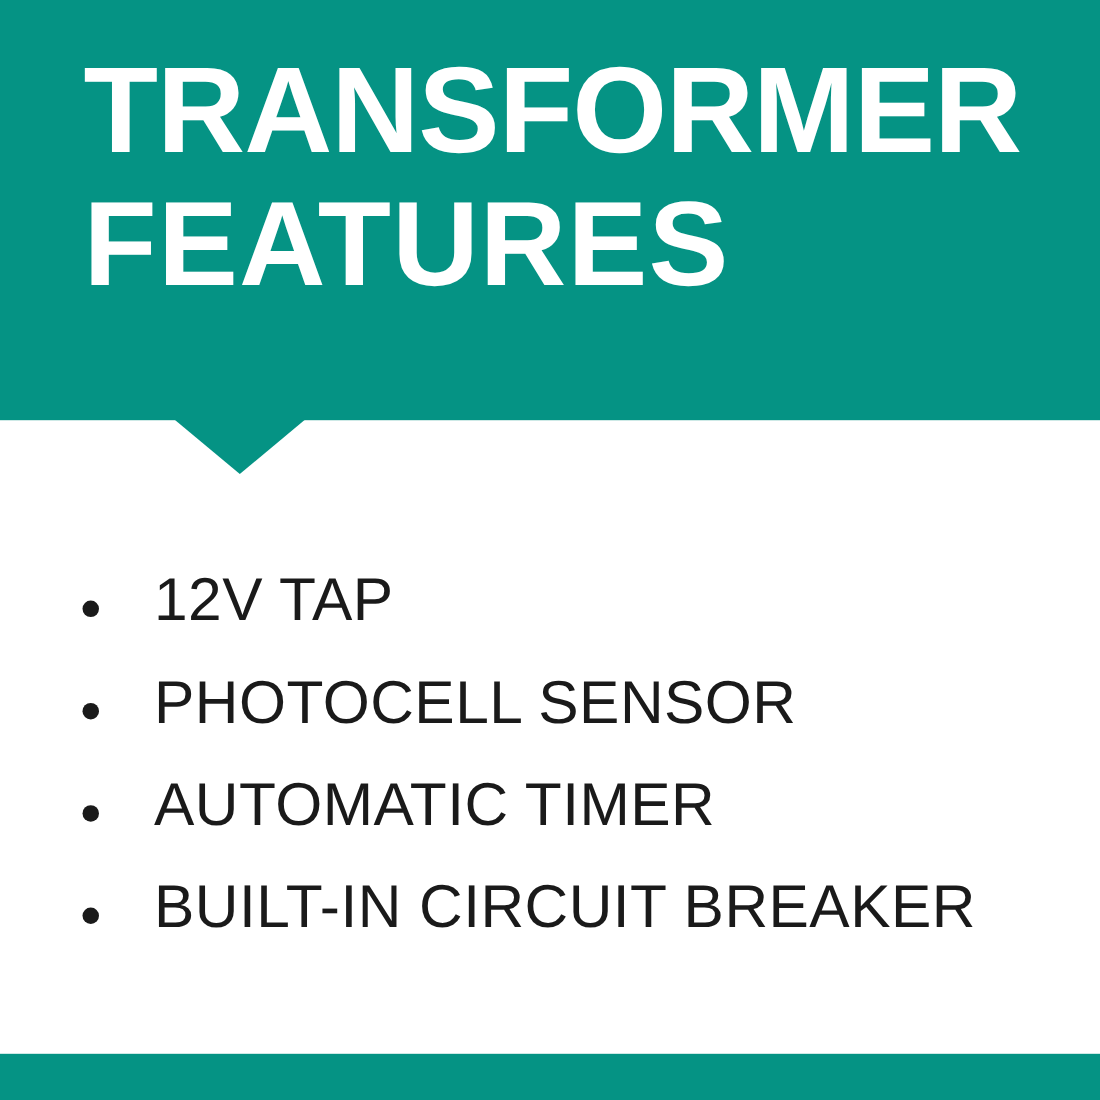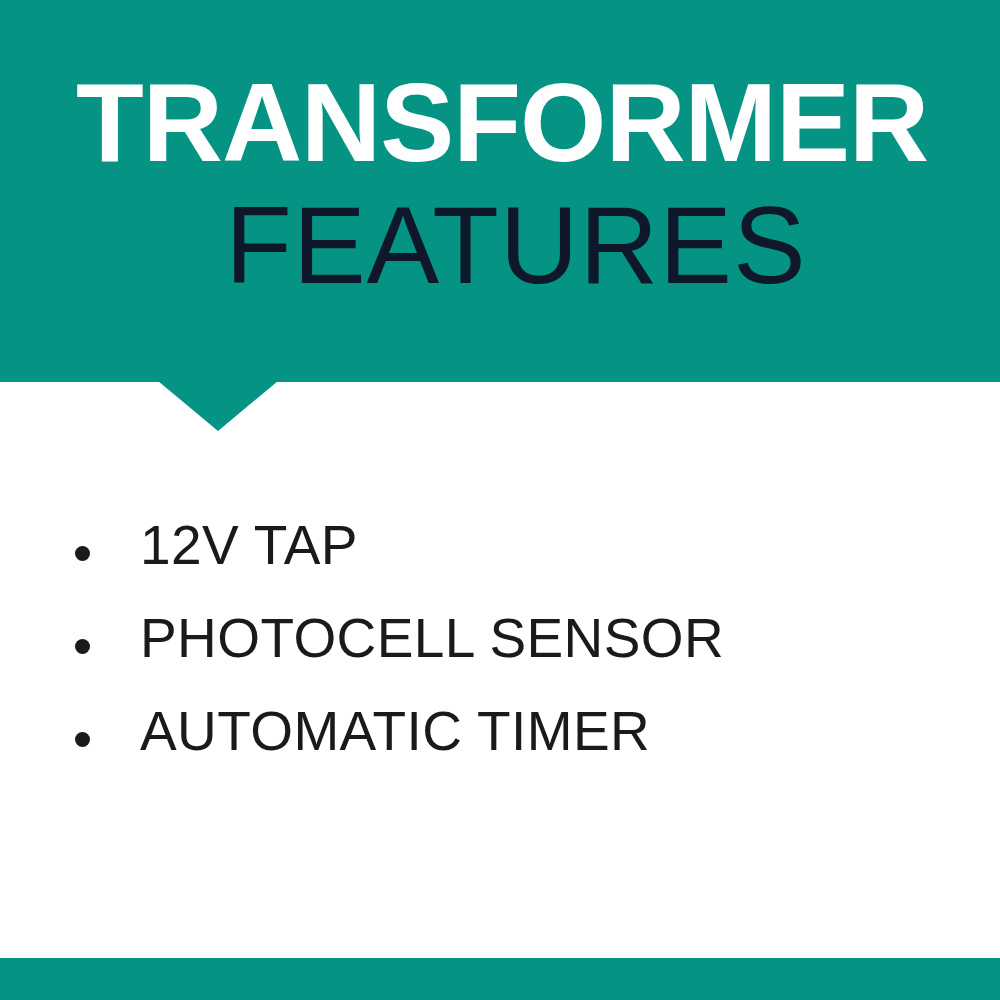--- a/index.html
+++ b/index.html
@@ -40,47 +40,46 @@
     width: 0;
     height: 0;
     border-left: 60px solid transparent;
     border-right: 60px solid transparent;
     border-top: 50px solid #059384;
   }
 
   .title-block {
     position: absolute;
     left: 76px;
-    top: 67px;
+    top: 44px;
     width: 880px;
   }
 
   .title-line-1 {
     font-family: "Liberation Sans", sans-serif;
     font-weight: 700;
     font-size: 111px;
     line-height: 112px;
     letter-spacing: -1.0px;
     color: #ffffff;
     white-space: nowrap;
     margin: 0;
     padding: 0;
   }
 
   .title-line-2 {
     font-family: "Liberation Sans", sans-serif;
-    font-weight: 400;
+    font-weight: 700;
     font-size: 109px;
     line-height: 132px;
     letter-spacing: 1.0px;
-    color: #0f172a;
+    color: #ffffff;
     white-space: nowrap;
     margin: 0;
     padding: 0;
-    text-align: center;
   }
 
   
   .feature-list {
     position: absolute;
     left: 0;
     top: 516px;
     width: 1000px;
     list-style: none;
     margin: 0;
@@ -147,17 +146,21 @@
       <span class="feature-label">12V TAP</span>
     </li>
     <li class="feature-item">
       <span class="feature-bullet"></span>
       <span class="feature-label">PHOTOCELL SENSOR</span>
     </li>
     <li class="feature-item">
       <span class="feature-bullet"></span>
       <span class="feature-label">AUTOMATIC TIMER</span>
     </li>
+    <li class="feature-item">
+      <span class="feature-bullet"></span>
+      <span class="feature-label">BUILT-IN CIRCUIT BREAKER</span>
+    </li>
   </ul>
 
   <div class="footer-bar"></div>
 
 </div>
 
 </body></html>

